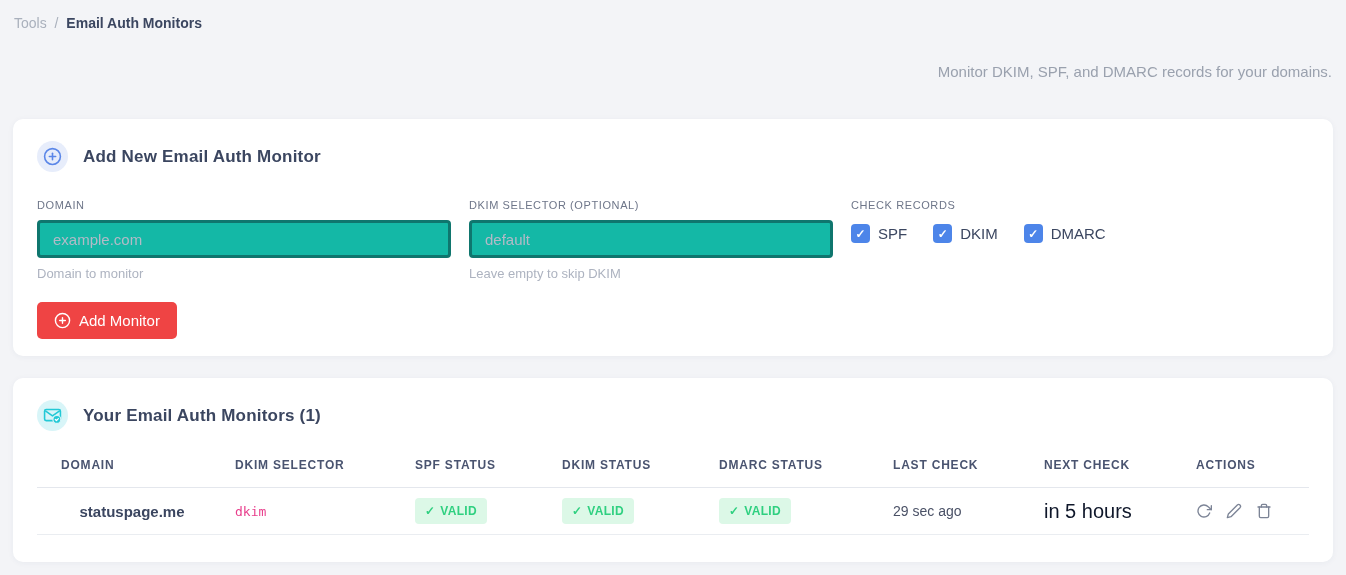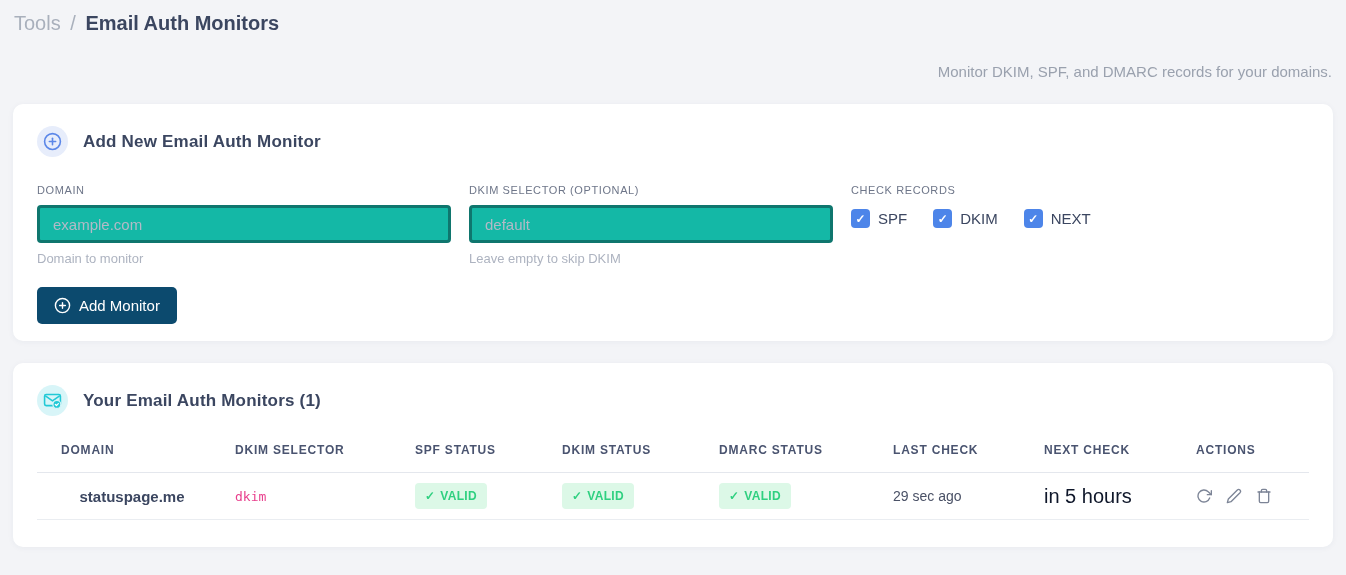--- a/index.html
+++ b/index.html
@@ -7,35 +7,35 @@
   body {
     width: 1346px; height: 575px;
     background: #f3f4f7;
     font-family: "Liberation Sans", sans-serif;
     color: #3b4660;
     overflow: hidden;
   }
 
   
   .page-head { padding: 10px 14px 0 14px; }
-  .breadcrumb { font-size: 20px; line-height: 26px; }
+  .breadcrumb { font-size: 14px; line-height: 26px; }
   .crumb-section { color: #a9b0bc; font-weight: 400; text-decoration: none; cursor: pointer; }
   .crumb-sep { color: #a9b0bc; font-weight: 400; margin: 0 4px; }
   .crumb-current { color: #3b4660; font-weight: 700; }
   .subtitle { margin-top: 27px; font-size: 15px; color: #9aa1ae; text-align: right; }
 
   
   .card {
     background: #ffffff;
     border-radius: 10px;
     margin: 0 13px;
     box-shadow: 0 1px 6px rgba(45,55,90,.05);
     padding: 22px 24px;
   }
-  .card-add { margin-top: 24px; height: 237px; }
+  .card-add { margin-top: 39px; height: 237px; }
   .card-list { margin-top: 22px; height: 184px; }
 
   .card-head { display: flex; align-items: center; gap: 15px; }
   .icon-circle {
     width: 31px; height: 31px; border-radius: 50%;
     display: flex; align-items: center; justify-content: center; flex: none;
   }
   .icon-circle.blue { background: #e7edfb; }
   .icon-circle.cyan { background: #d8f5f8; }
   .card-title { font-size: 17px; font-weight: 700; color: #3b4660; letter-spacing: .2px; }
@@ -62,21 +62,21 @@
   .check-row { display: flex; gap: 26px; margin-top: 13px; }
   .check-item { display: flex; align-items: center; gap: 8px; font-size: 15px; color: #3b4660; cursor: pointer; }
   .checkbox {
     width: 19px; height: 19px; background: #4d85e9; border-radius: 4px;
     color: #ffffff; display: flex; align-items: center; justify-content: center;
     font-size: 12px; font-weight: 700; flex: none;
   }
 
   .btn-primary {
     margin-top: 21px; height: 37px;
-    background: #0c4a6e; color: #ffffff;
+    background: #ef4444; color: #ffffff;
     border: none; border-radius: 5px;
     font-size: 15px; padding: 0 17px;
     display: inline-flex; align-items: center; gap: 8px;
     font-family: "Liberation Sans", sans-serif; cursor: pointer;
   }
 
   
   table.monitors { width: 100%; border-collapse: collapse; margin-top: 17px; table-layout: fixed; }
   th {
     font-size: 12px; font-weight: 700; color: #4a5470; letter-spacing: .8px;
@@ -144,21 +144,21 @@
         <label class="check-item">
           <span class="checkbox">✓</span>
           <span>SPF</span>
         </label>
         <label class="check-item">
           <span class="checkbox">✓</span>
           <span>DKIM</span>
         </label>
         <label class="check-item">
           <span class="checkbox">✓</span>
-          <span>NEXT</span>
+          <span>DMARC</span>
         </label>
       </div>
     </div>
   </div>
 
   <button class="btn-primary">
     <span style="line-height:0;">
       <svg width="17" height="17" viewBox="0 0 24 24" fill="none" stroke="#ffffff" stroke-width="2" stroke-linecap="round">
         <circle cx="12" cy="12" r="10"></circle>
           <line x1="12" y1="8" x2="12" y2="16"></line>

